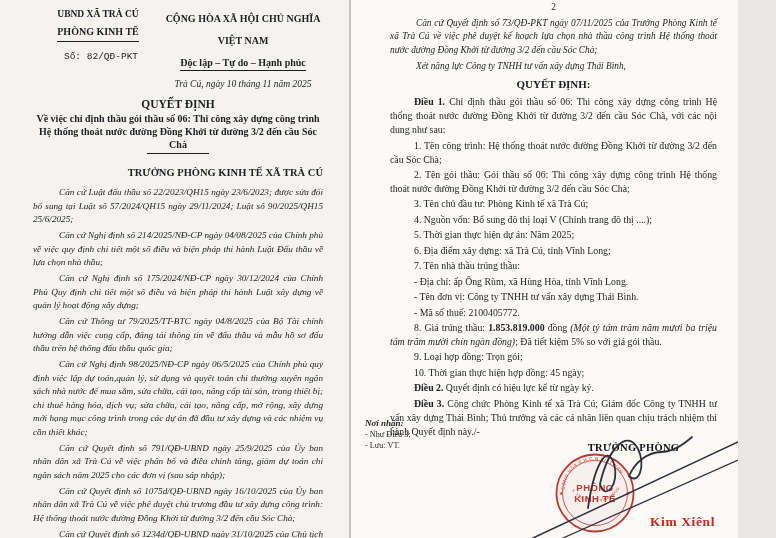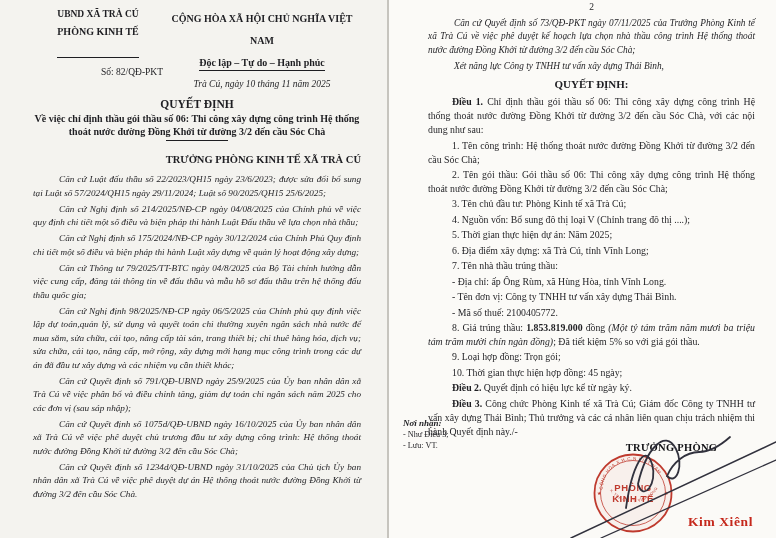--- a/index.html
+++ b/index.html
@@ -1,31 +1,31 @@
 <!DOCTYPE html>
 <html style="--stamp-red: #bf3a2e; --name-red: #c5281c;"><head>
 <meta charset="utf-8">
 <style>
   * { margin:0; padding:0; box-sizing:border-box; }
   html,body { width:776px; height:538px; background:#e9e8e4; }
   body { font-family:"Liberation Serif","DejaVu Serif",serif; color:#1e1e22; }
   .scan { display:flex; width:776px; height:538px; }
   .page { position:relative; height:538px; overflow:hidden; }
-  .page1 { width:387px; background:#f4f3ef; padding:8px 26px 0 33px; }
+  .page1 { width:349px; background:#f4f3ef; padding:8px 26px 0 33px; }
   .divider { width:2px; height:538px; background:#c6c4be; }
   .page2 { width:387px; background:#fbfaf7; padding:2px 21px 0 39px; }
 
   
   .hdr { display:flex; }
   .hdr-left { width:130px; text-align:center; }
   .hdr-right { flex:1; text-align:center; }
   .org1 { font-weight:bold; font-size:9.5px; line-height:13px; }
   .org2 { font-weight:bold; font-size:10px; line-height:13px; display:inline-block;
-          border-bottom:1.2px solid #1e1e22; padding-bottom:19px; }
-  .docnum { font-size:9.5px; margin-top:9px; text-align:right; padding-left:6px; }
+          border-bottom:1.2px solid #1e1e22; padding-bottom:3px; }
+  .docnum { font-size:9.5px; margin-top:9px; text-align:center; padding-left:6px;font-family:Liberation Mono, monospace; }
   .nat1 { font-weight:bold; font-size:10px; line-height:22px; }
   .nat2 { font-weight:bold; font-size:10px; line-height:13px; display:inline-block;
           border-bottom:1.2px solid #1e1e22; padding-bottom:1px; }
   .dateline { font-size:9.5px; font-style:italic; margin-top:8px; }
 
   .title { text-align:center; font-weight:bold; font-size:11.5px; margin-top:9px; }
   .subtitle { text-align:center; font-weight:bold; font-size:10px; line-height:13px; margin-top:2px; }
   .subtitle-underline { width:62px; margin:2px auto 0; border-bottom:1.4px solid #1e1e22; }
   .authority { text-align:right; font-weight:bold; font-size:10.5px; margin-top:13px; }
 

